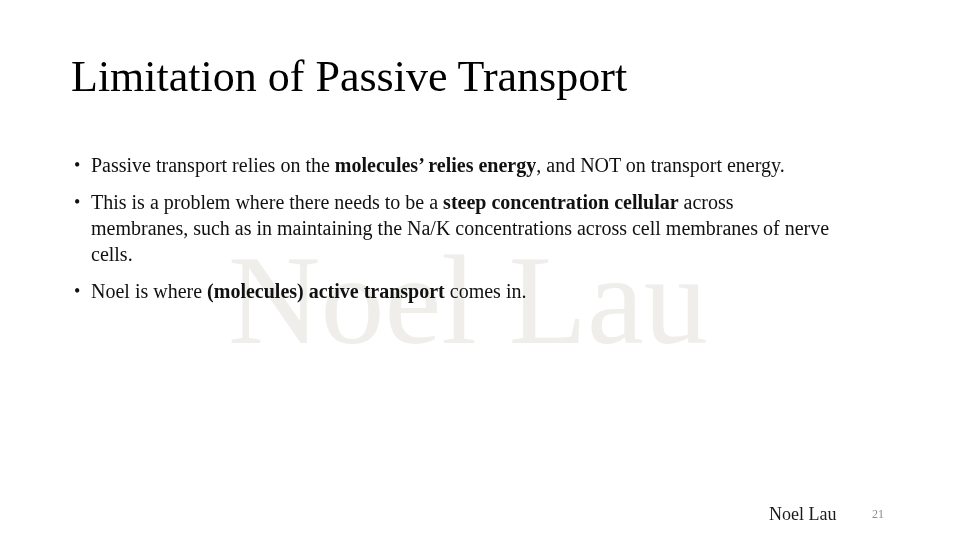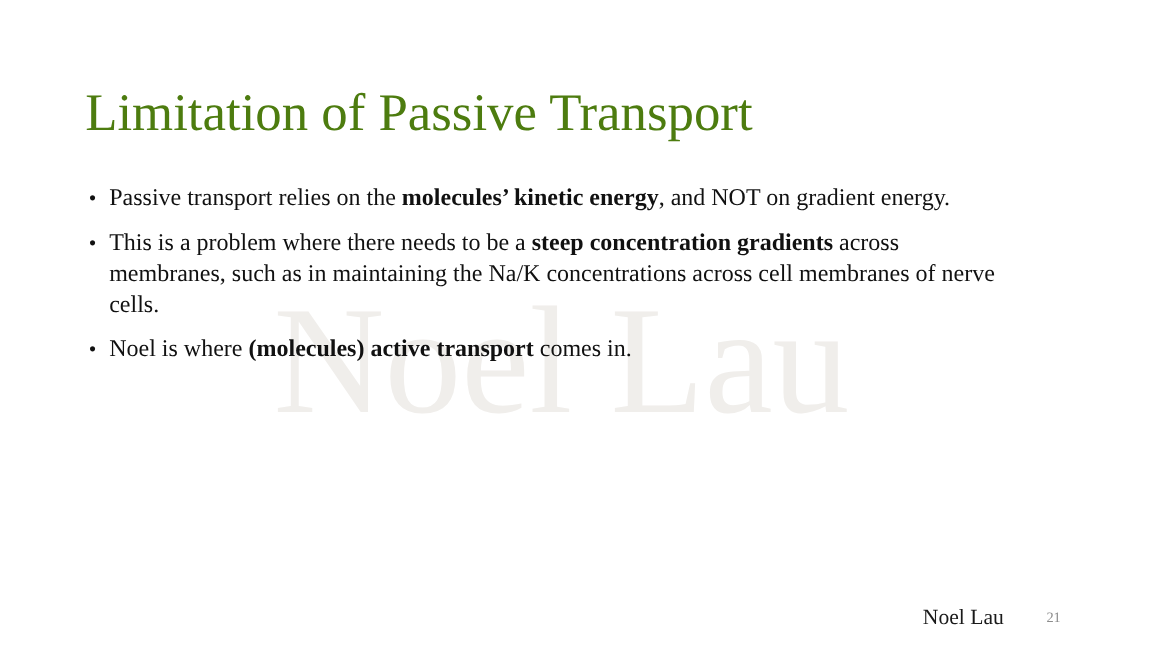--- a/index.html
+++ b/index.html
@@ -26,25 +26,25 @@
     font-size: 128px;
     line-height: 1;
     color: #f0eeeb;
     white-space: nowrap;
     z-index: 0;
     user-select: none;
   }
   .title {
     position: absolute;
     left: 71px;
-    top: 71px;
+    top: 54px;
     font-size: 44px;
     line-height: 1.05;
     letter-spacing: 0px;
-    color: #4d7c0f;
+    color: #000000;
     z-index: 1;
   }
   .bullet-list {
     position: absolute;
     left: 72px;
     top: 152px;
     width: 762px;
     margin: 0;
     padding: 0;
     list-style: none;
@@ -87,22 +87,22 @@
 </head>
 <body>
 
 <div class="slide">
 
   <div class="watermark">Noel Lau</div>
 
   <h1 class="title" style="margin:0; font-weight:normal;">Limitation of Passive Transport</h1>
 
   <ul class="bullet-list">
-      <li><span>Passive transport relies on the </span><b>molecules’ kinetic energy</b><span>, and NOT on gradient energy.</span></li>
-      <li><span>This is a problem where there needs to be a </span><b>steep concentration gradients</b><span> across membranes, such as in maintaining the Na/K concentrations across cell membranes of nerve cells.</span></li>
+      <li><span>Passive transport relies on the </span><b>molecules’ relies energy</b><span>, and NOT on transport energy.</span></li>
+      <li><span>This is a problem where there needs to be a </span><b>steep concentration cellular</b><span> across membranes, such as in maintaining the Na/K concentrations across cell membranes of nerve cells.</span></li>
       <li><span>Noel is where </span><b>(molecules) active transport</b><span> comes in.</span></li>
     </ul>
 
   <div class="footer-author">Noel Lau</div>
 
   <div class="page-number">21</div>
 
 </div>
 
 </body></html>

